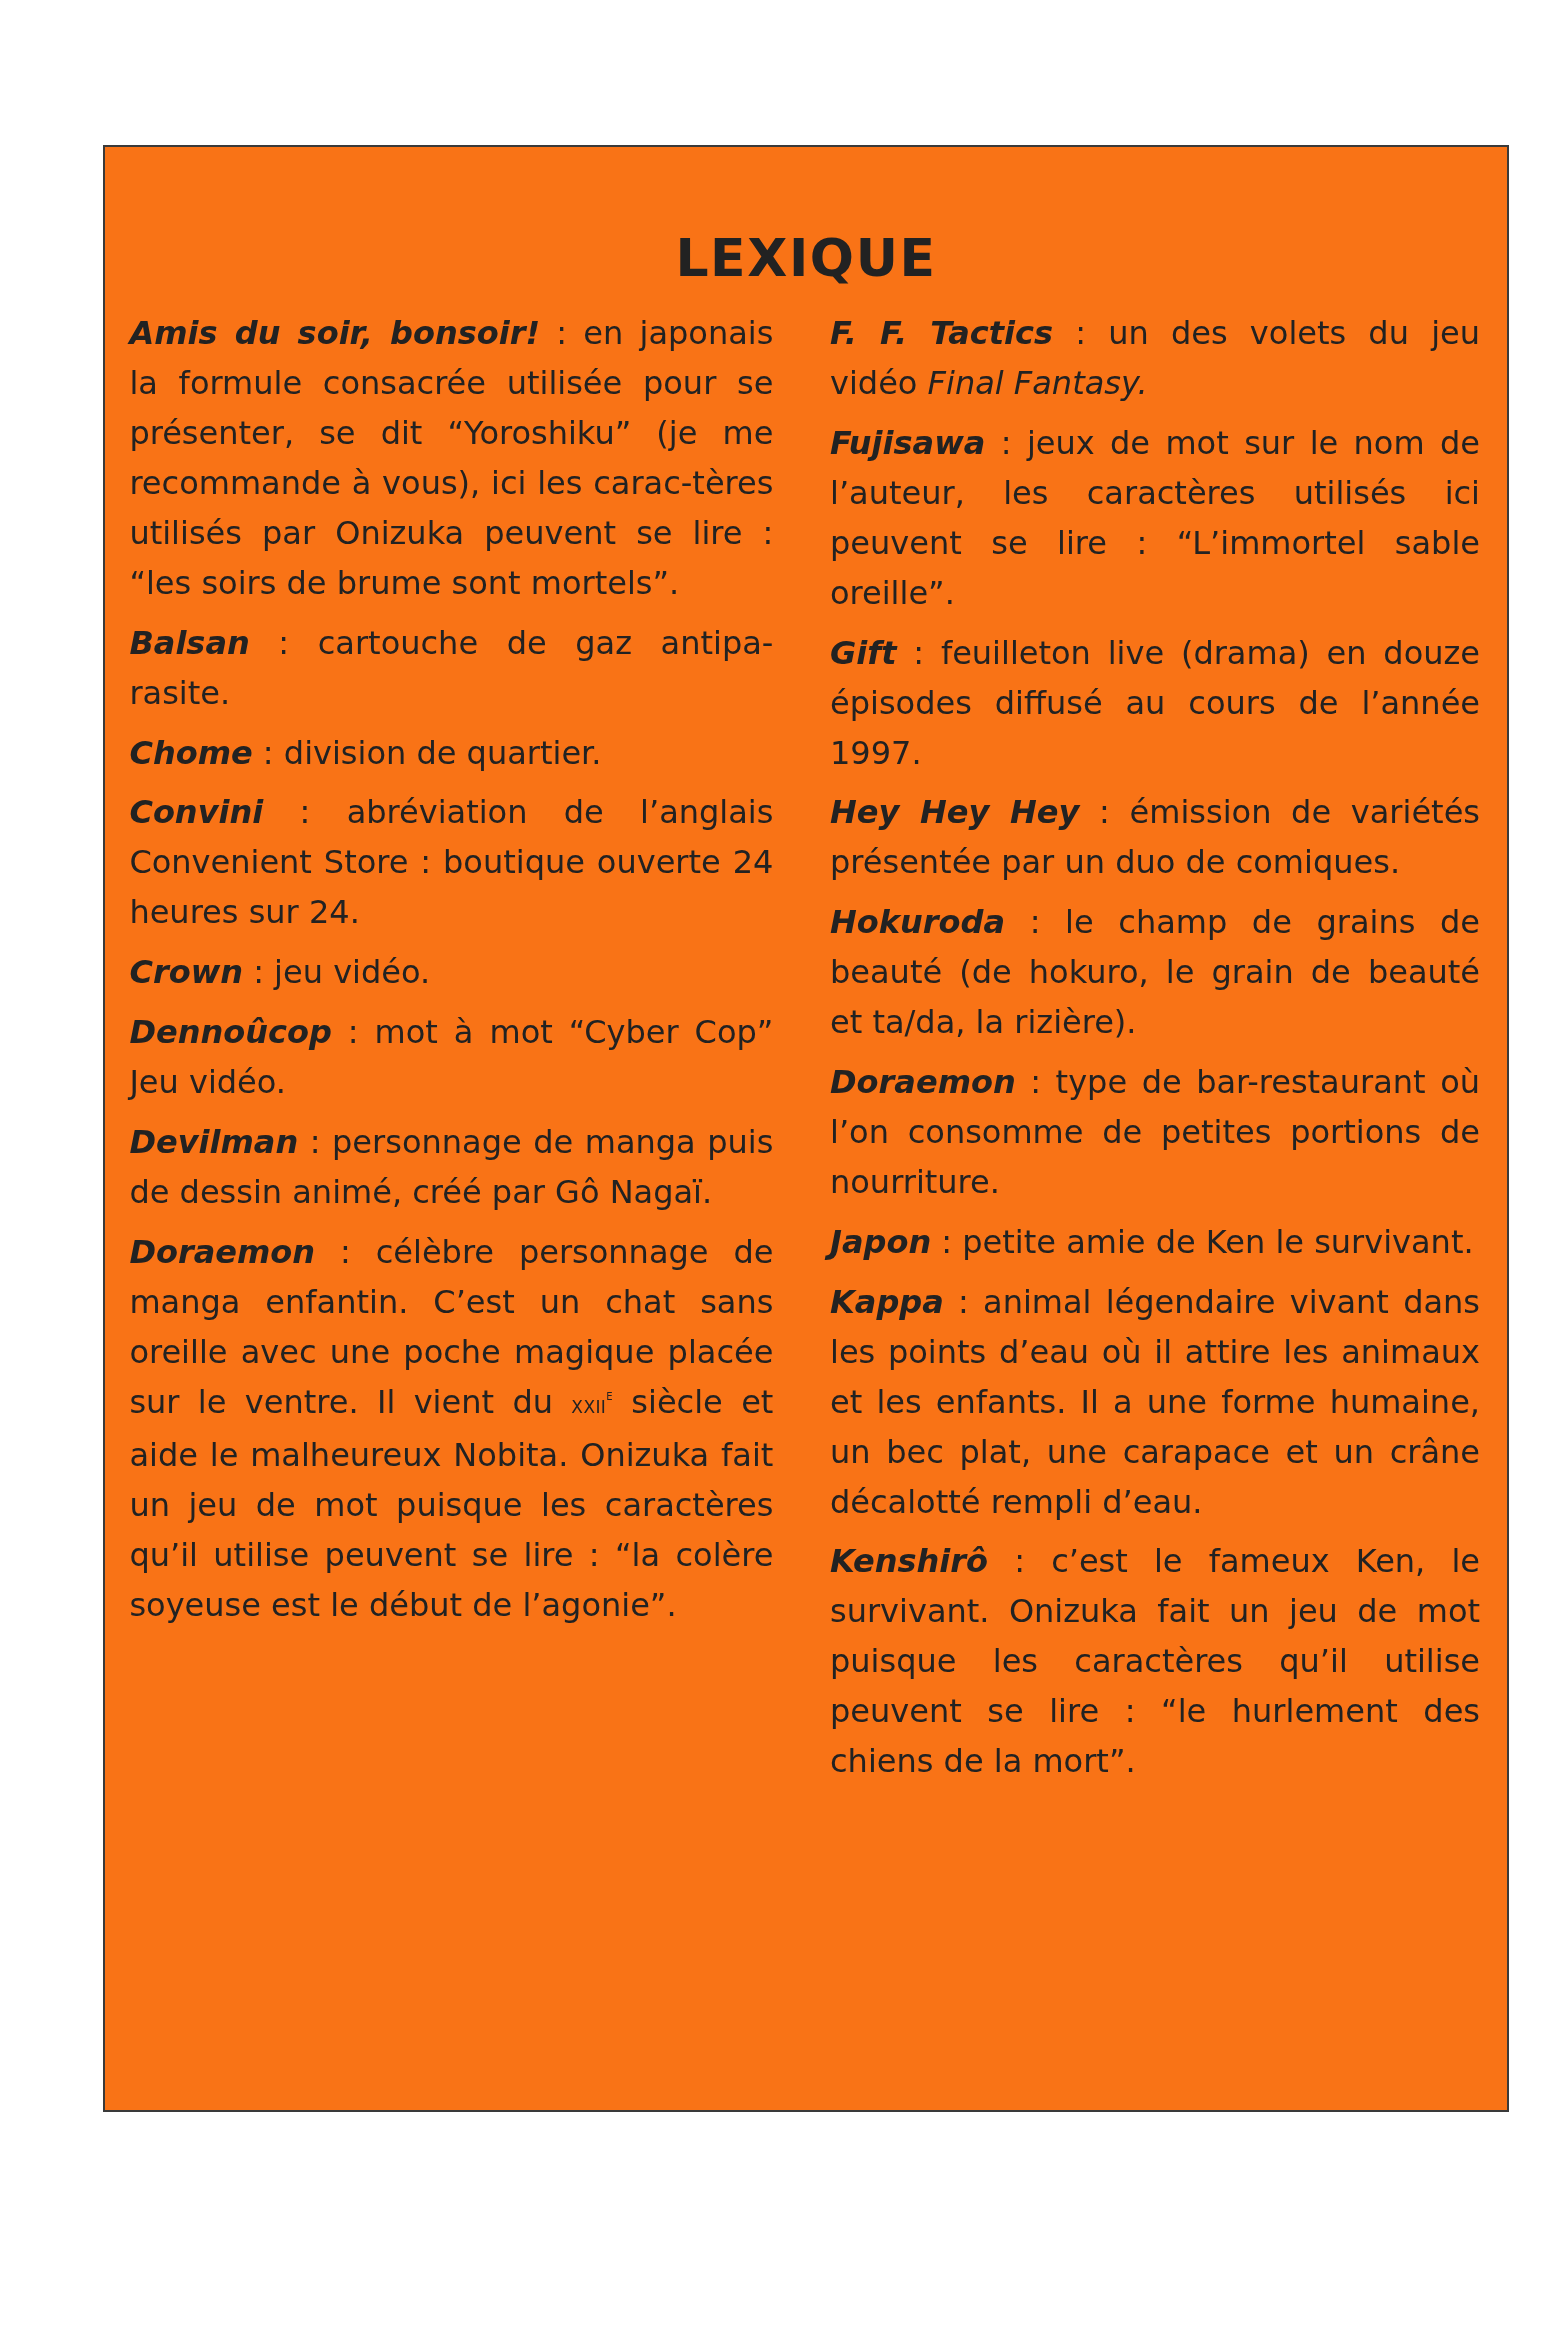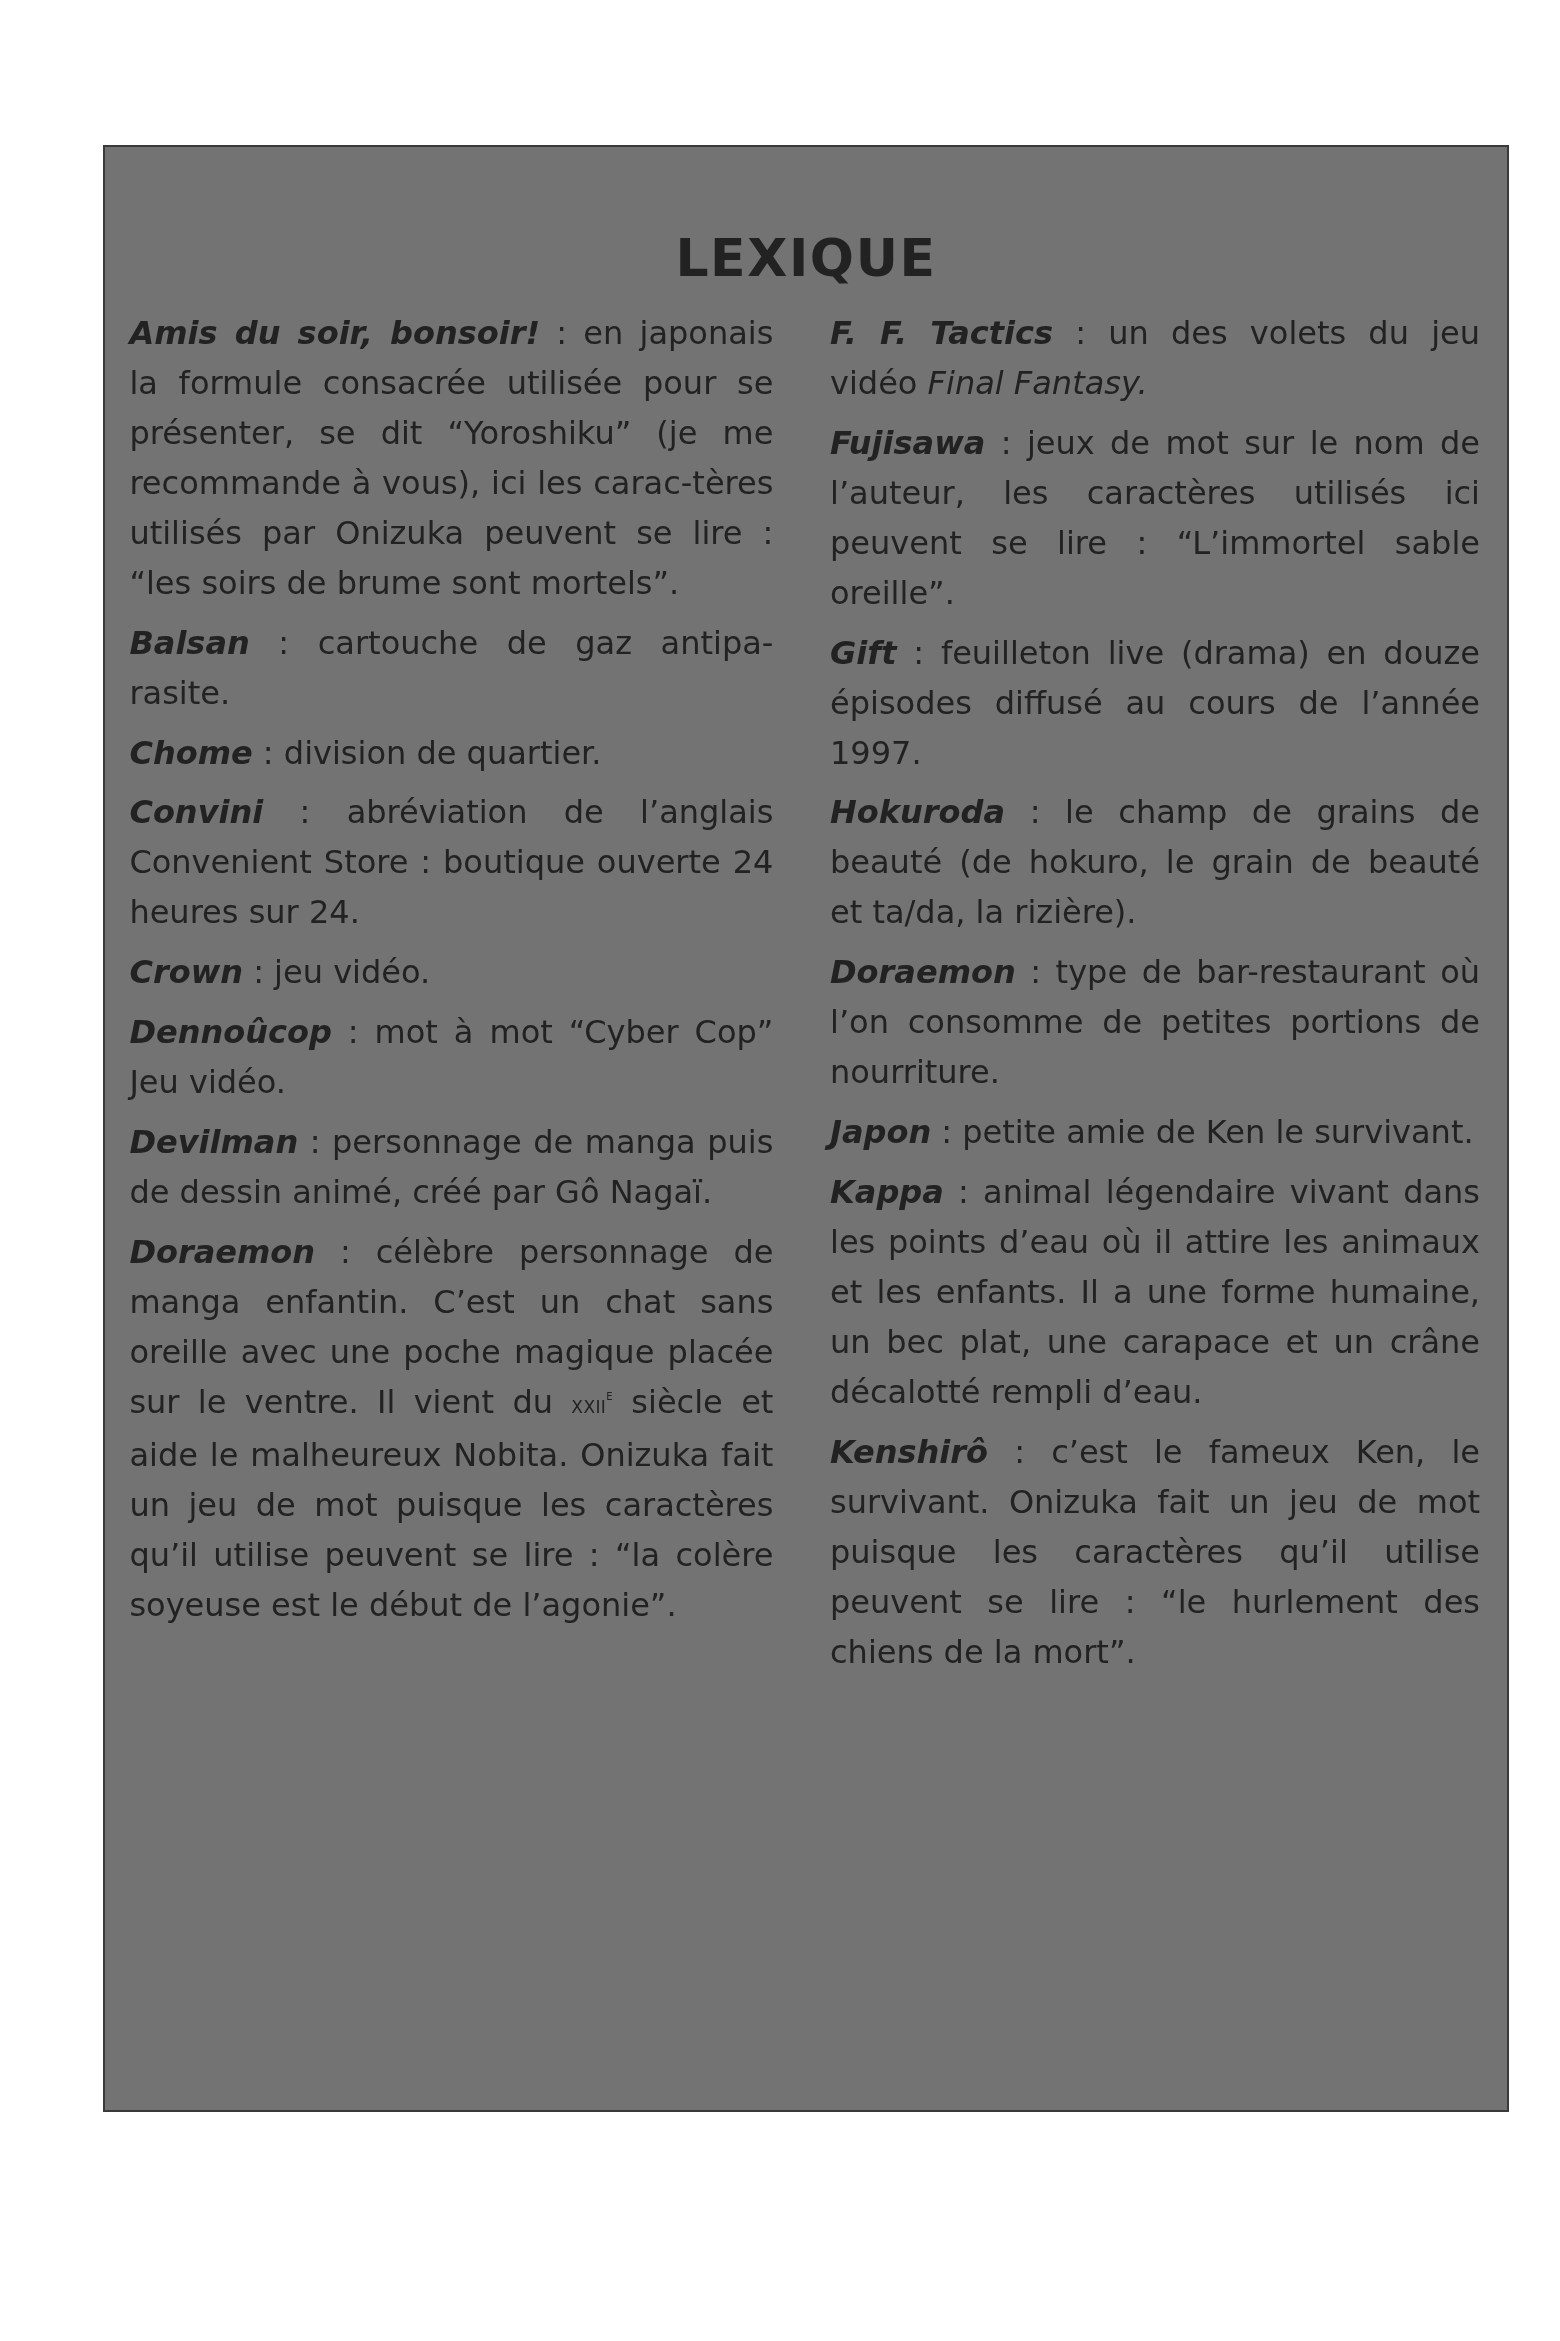--- a/index.html
+++ b/index.html
@@ -16,21 +16,21 @@
     color: #1f1f1f;
   }
   .lexique-box {
     position: absolute;
     left: 103px;
     top: 145px;
     width: 1402px;
     height: 1963px;
     border: 2.4px solid #3a3a3a;
     box-sizing: content-box;
-    background: #737373;
+    background: #f97316;
   }
   .title {
     position: absolute;
     left: 0;
     right: 0;
     top: 50px;
     text-align: center;
     font-family: "DejaVu Sans", sans-serif;
     font-weight: bold;
     font-size: 52px;
@@ -85,20 +85,21 @@
       <p class="entry"><span class="term">Convini</span><span> : </span><span><span>abréviation de l’anglais Convenient Store : boutique ouverte 24 heures sur 24.</span></span></p>
       <p class="entry"><span class="term">Crown</span><span> : </span><span><span>jeu vidéo.</span></span></p>
       <p class="entry"><span class="term">Dennoûcop</span><span> : </span><span><span>mot à mot “Cyber Cop” Jeu vidéo.</span></span></p>
       <p class="entry"><span class="term">Devilman</span><span> : </span><span><span>personnage de manga puis de dessin animé, créé par Gô Nagaï.</span></span></p>
       <p class="entry"><span class="term">Doraemon</span><span> : </span><span><span>célèbre personnage de manga enfantin. C’est un chat sans oreille avec une poche magique placée sur le ventre. Il vient du </span><span class="century"><span>xxii</span><sup>e</sup></span><span> siècle et aide le malheureux Nobita. Onizuka fait un jeu de mot puisque les caractères qu’il utilise peuvent se lire : “la colère soyeuse est le début de l’agonie”.</span></span></p>
     </div>
   <div class="column right">
       <p class="entry"><span class="term">F. F. Tactics</span><span> : </span><span><span>un des volets du jeu vidéo </span><span class="em">Final Fantasy.</span></span></p>
       <p class="entry"><span class="term">Fujisawa</span><span> : </span><span><span>jeux de mot sur le nom de l’auteur, les caractères utilisés ici peuvent se lire : “L’immortel sable oreille”.</span></span></p>
       <p class="entry"><span class="term">Gift</span><span> : </span><span><span>feuilleton live (drama) en douze épisodes diffusé au cours de l’année 1997.</span></span></p>
+      <p class="entry"><span class="term">Hey Hey Hey</span><span> : </span><span><span>émission de variétés présentée par un duo de comiques.</span></span></p>
       <p class="entry"><span class="term">Hokuroda</span><span> : </span><span><span>le champ de grains de beauté (de hokuro, le grain de beauté et ta/da, la rizière).</span></span></p>
       <p class="entry"><span class="term">Doraemon</span><span> : </span><span><span>type de bar-restaurant où l’on consomme de petites portions de nourriture.</span></span></p>
       <p class="entry"><span class="term">Japon</span><span> : </span><span><span>petite amie de Ken le survivant.</span></span></p>
       <p class="entry"><span class="term">Kappa</span><span> : </span><span><span>animal légendaire vivant dans les points d’eau où il attire les animaux et les enfants. Il a une forme humaine, un bec plat, une carapace et un crâne décalotté rempli d’eau.</span></span></p>
       <p class="entry"><span class="term">Kenshirô</span><span> : </span><span><span>c’est le fameux Ken, le survivant. Onizuka fait un jeu de mot puisque les caractères qu’il utilise peuvent se lire : “le hurlement des chiens de la mort”.</span></span></p>
     </div>
 </div>
 
 
 </body></html>

